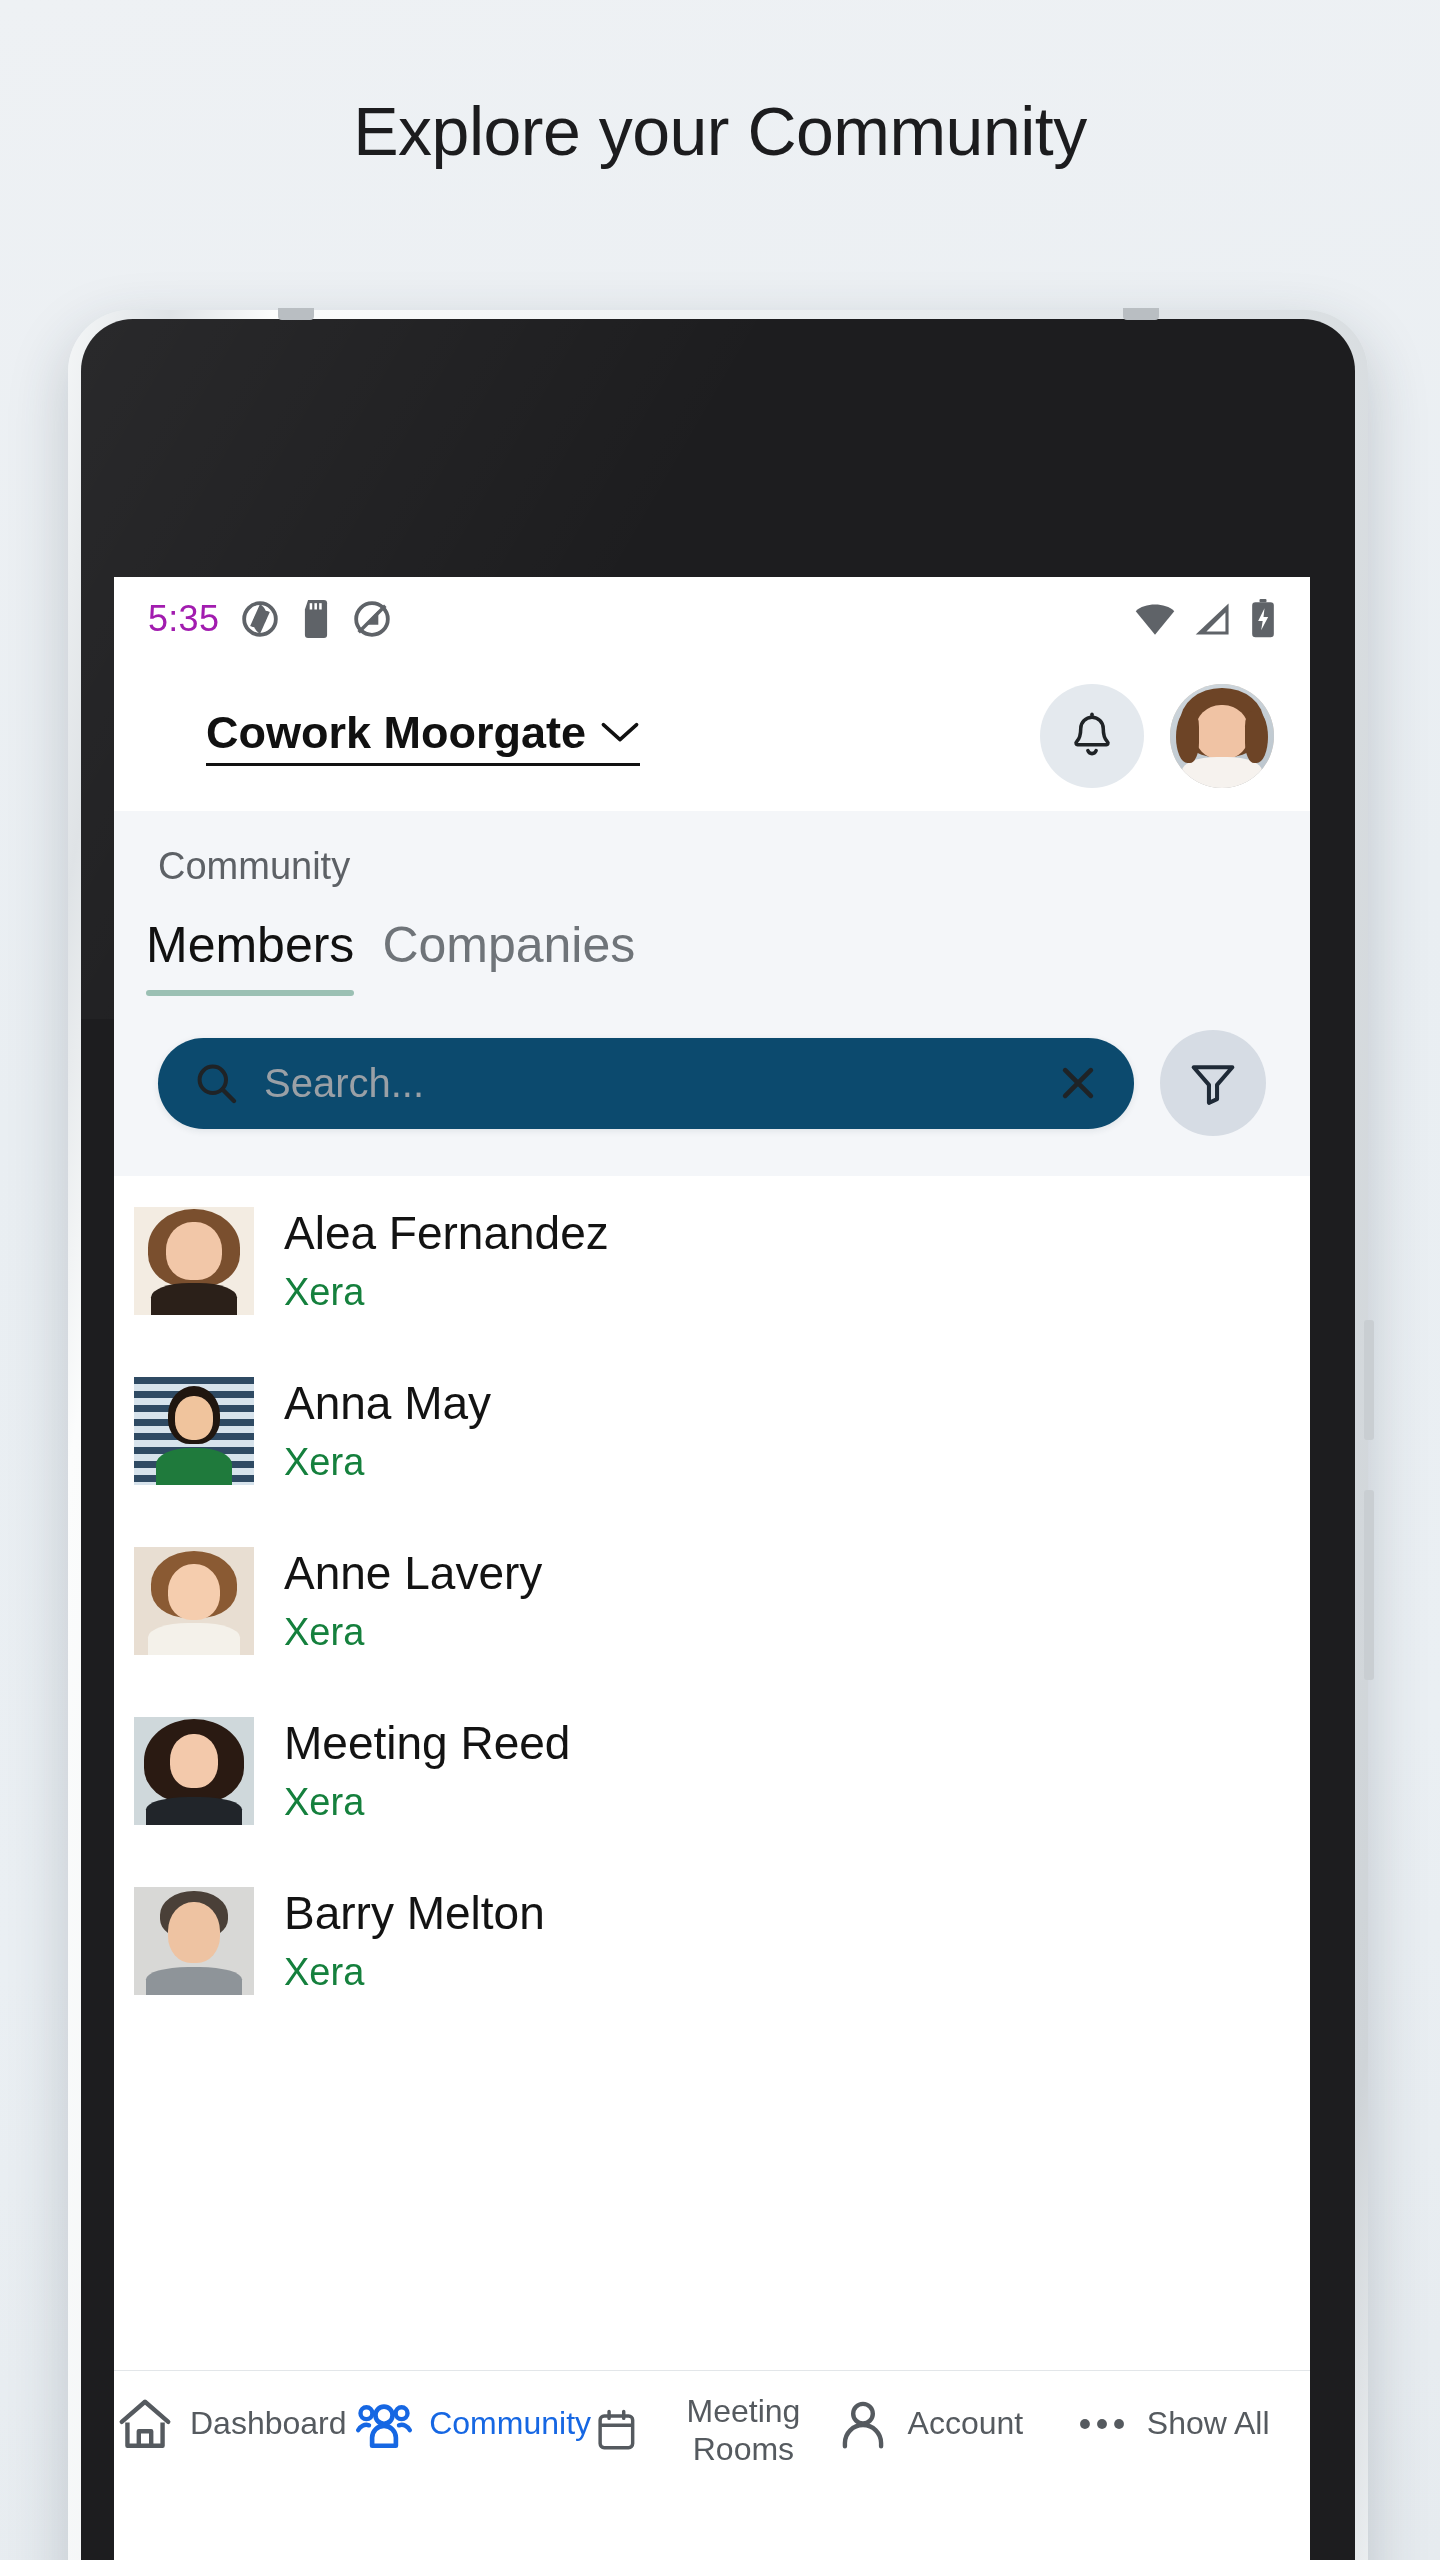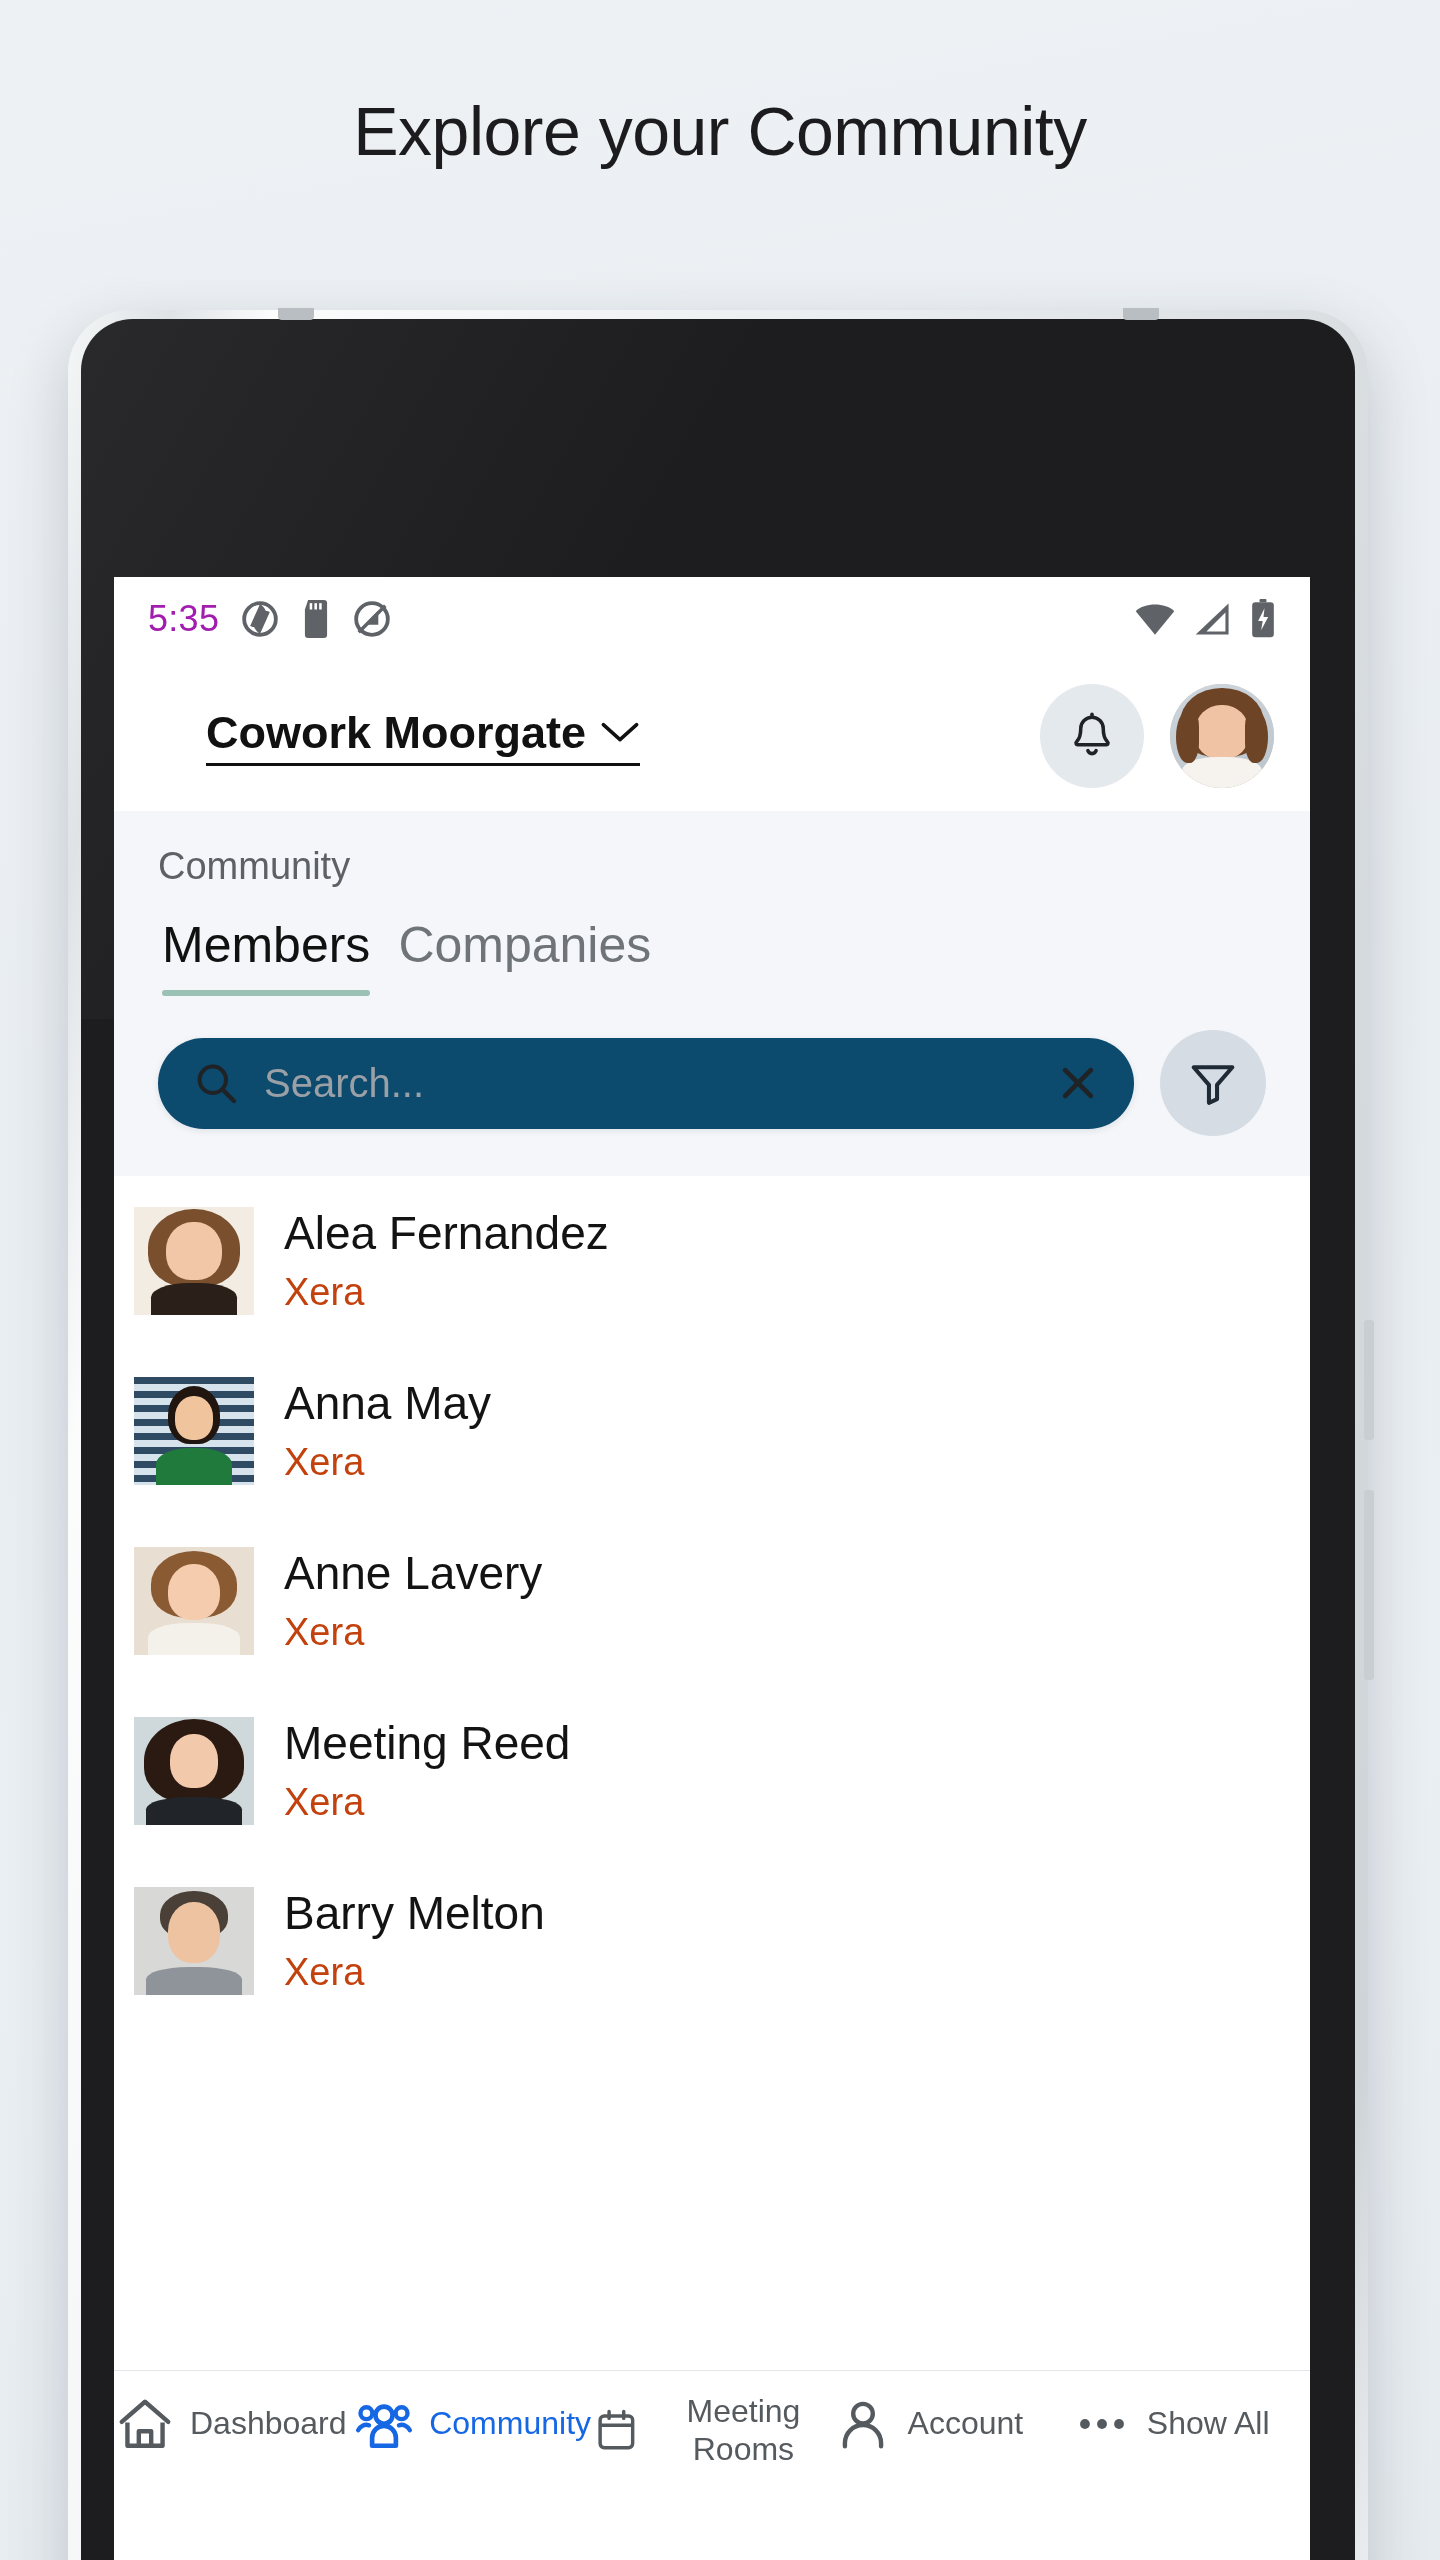--- a/index.html
+++ b/index.html
@@ -94,21 +94,21 @@
   .avatar {
     width:104px; height:104px; border-radius:50%; overflow:hidden;
     background:#d9c6b4; position:relative; flex:none;
   }
 
   
   .section {
     background:#f4f6f9; padding:34px 0 0 0;
   }
   .sec-title { font-size:38px; color:#5d6166; padding:0 44px 28px; }
-  .tabs { display:flex; gap:28px; padding:0 48px;text-align:center; }
+  .tabs { display:flex; gap:28px; padding:0 32px;text-align:center; }
   .tab { font-size:50px; color:#6f7479; padding-bottom:22px; position:relative; }
   .tab.active { color:#111; }
   .tab.active:after {
     content:""; position:absolute; left:0; right:0; bottom:0;
     height:6px; background:#9bc0b4; border-radius:3px;
   }
   .searchrow { display:flex; align-items:center; gap:26px; padding:34px 44px 40px; }
   .searchbox {
     flex:1; height:91px; background:#0c4a6e; border-radius:53px;
     display:flex; align-items:center; padding:16px 34px;
@@ -119,21 +119,21 @@
     width:106px; height:106px; border-radius:50%;
     background:#d6dce4; display:flex; align-items:center; justify-content:center; flex:none;
   }
 
   
   .list { background:#fff; }
   .row { display:flex; align-items:center; padding:22px 44px 22px 20px; height:170px; }
   .thumb { width:120px; height:108px; flex:none; overflow:hidden; background:#ccc; position:relative; }
   .row-text { margin-left:30px; }
   .row-name { font-size:46px; color:#131313; line-height:1.1; }
-  .row-co { font-size:38px; color:#c2410c; margin-top:12px; }
+  .row-co { font-size:38px; color:#15803d; margin-top:12px; }
 
   
   .bottomnav {
     position:absolute; left:0; bottom:0; width:100%; height:202px;
     background:#fff; border-top:1px solid #e3e6e9;
     display:flex; align-items:flex-start; padding-top:22px;
   }
   .nav-item { flex:1; display:flex; flex-direction:row; align-items:center; gap:14px; }
   .nav-label { font-size:32px; color:#555a5f; text-align:center; line-height:1.18; }
   .nav-item.active .nav-label { color:#1667e3; }

